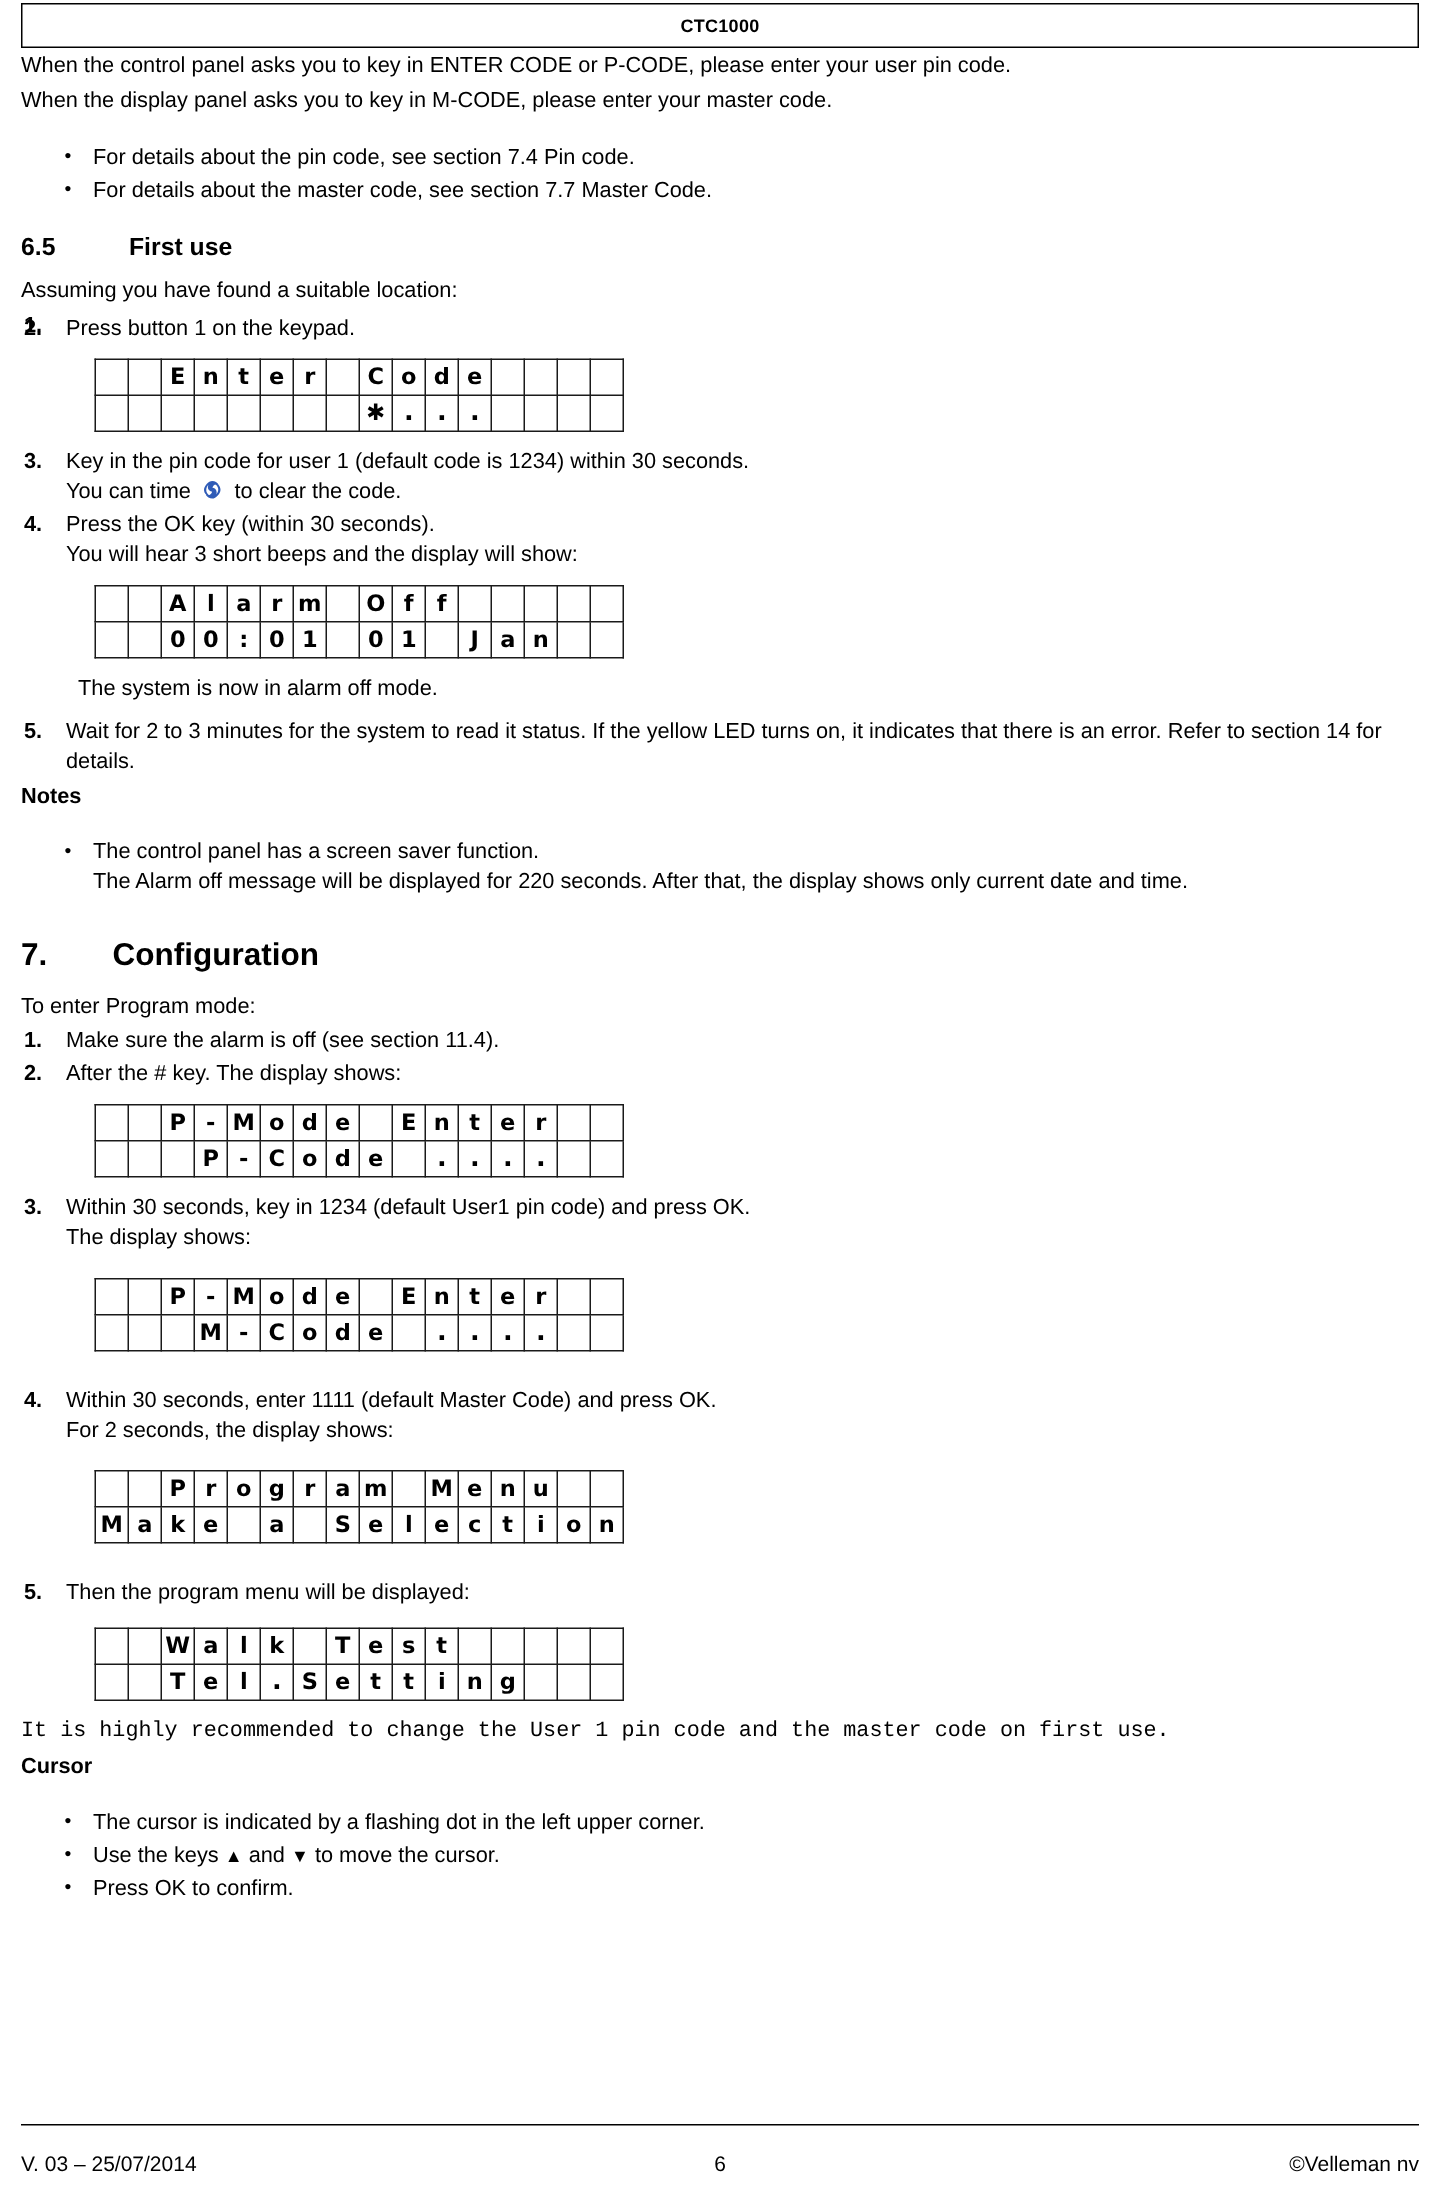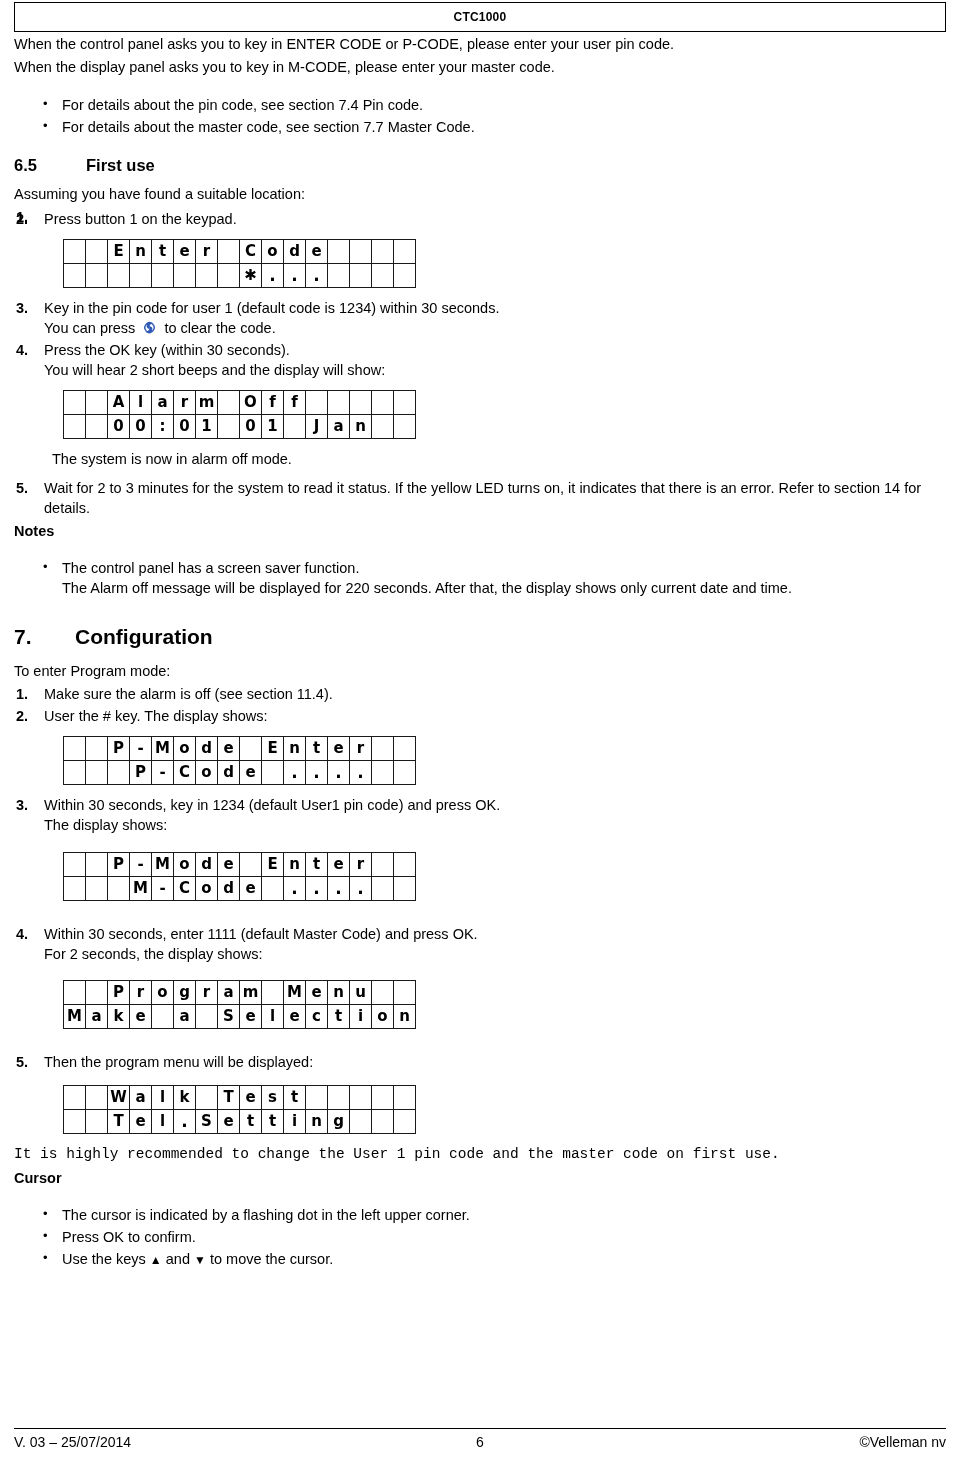--- a/index.html
+++ b/index.html
@@ -133,21 +133,21 @@
   }
   .indent-lcdtext { padding-left: 38px; }
 
   
   .footer {
     position: absolute;
     left: 14px;
     right: 14px;
     bottom: 8px;
     border-top: 1.3px solid #000;
-    padding-top: 4px;
+    padding-top: 16px;
     display: flex;
     font-size: 14px;
     align-items: flex-end;
   }
   .footer .f-left  { flex: 1 1 0; text-align: left; }
   .footer .f-mid   { flex: 0 0 auto; }
   .footer .f-right { flex: 1 1 0; text-align: right; }
 
   .arrow { font-size: 12px; }
 </style>
@@ -224,34 +224,34 @@
       <td> </td>
     </tr>
   </tbody>
     </table>
 
   <ul class="numlist">
     <li>
       <span class="num">3.</span>
       <span>Key in the pin code for user 1 (default code is 1234) within 30 seconds.</span>
       <div>
-        <span>You can press</span>
+        <span>You can time</span>
         <span class="refresh-icon">
           <svg viewBox="0 0 24 24" width="15" height="15" aria-hidden="true">
             <path fill="#2f5bb7" d="M12 2.6c2.9 0 5.5 1.6 6.9 4-0.6-0.3-1.3-0.5-2.1-0.5-2.6 0-4.7 2.1-4.7 4.7 0 1.2 0.5 2.3 1.2 3.1-0.4 0.1-0.8 0.2-1.3 0.2-2.6 0-4.7-2.1-4.7-4.7 0-0.9 0.2-1.7 0.7-2.4C6.6 8 5.6 10 5.6 12.2c0 3.5 2.9 6.4 6.4 6.4 1 0 1.9-0.2 2.8-0.6-1.2 0.9-2.7 1.4-4.3 1.4-4 0-7.3-3.3-7.3-7.3S8 2.6 12 2.6z"></path>
             <path fill="#2f5bb7" d="M12 21.4c-2.9 0-5.5-1.6-6.9-4 0.6 0.3 1.3 0.5 2.1 0.5 2.6 0 4.7-2.1 4.7-4.7 0-1.2-0.5-2.3-1.2-3.1 0.4-0.1 0.8-0.2 1.3-0.2 2.6 0 4.7 2.1 4.7 4.7 0 0.9-0.2 1.7-0.7 2.4 1.4-1 2.4-3 2.4-5.2 0-3.5-2.9-6.4-6.4-6.4-1 0-1.9 0.2-2.8 0.6 1.2-0.9 2.7-1.4 4.3-1.4 4 0 7.3 3.3 7.3 7.3S16 21.4 12 21.4z"></path>
           </svg>
         </span>
         <span>to clear the code.</span>
       </div>
     </li>
     <li>
       <span class="num">4.</span>
       <span>Press the OK key (within 30 seconds).</span>
-      <div>You will hear 2 short beeps and the display will show:</div>
+      <div>You will hear 3 short beeps and the display will show:</div>
     </li>
   </ul>
 
   <table class="lcd">
     <tbody>
         <tr>
       <td> </td>
       <td> </td>
       <td>A</td>
       <td>l</td>
@@ -313,21 +313,21 @@
 
   <div class="para">To enter Program mode:</div>
 
   <ul class="numlist">
     <li>
       <span class="num">1.</span>
       <span>Make sure the alarm is off (see section 11.4).</span>
     </li>
     <li>
       <span class="num">2.</span>
-      <span>User the # key. The display shows:</span>
+      <span>After the # key. The display shows:</span>
     </li>
   </ul>
 
   <table class="lcd">
     <tbody>
         <tr>
       <td> </td>
       <td> </td>
       <td>P</td>
       <td>-</td>
@@ -508,28 +508,28 @@
       <td> </td>
       <td> </td>
     </tr>
   </tbody>
     </table>
 
   <div class="para" style="font-family:Liberation Mono, monospace;">It is highly recommended to change the User 1 pin code and the master code on first use.</div>
   <div class="h-notes">Cursor</div>
   <ul class="bullets">
     <li>The cursor is indicated by a flashing dot in the left upper corner.</li>
-    <li>Press OK to confirm.</li>
     <li>
       <span>Use the keys</span>
       <span class="arrow">▲</span>
       <span>and</span>
       <span class="arrow">▼</span>
       <span>to move the cursor.</span>
     </li>
+    <li>Press OK to confirm.</li>
   </ul>
 
   <div class="footer">
     <div class="f-left">V. 03 – 25/07/2014</div>
     <div class="f-mid">6</div>
     <div class="f-right">©Velleman nv</div>
   </div>
 
 </div>
 

